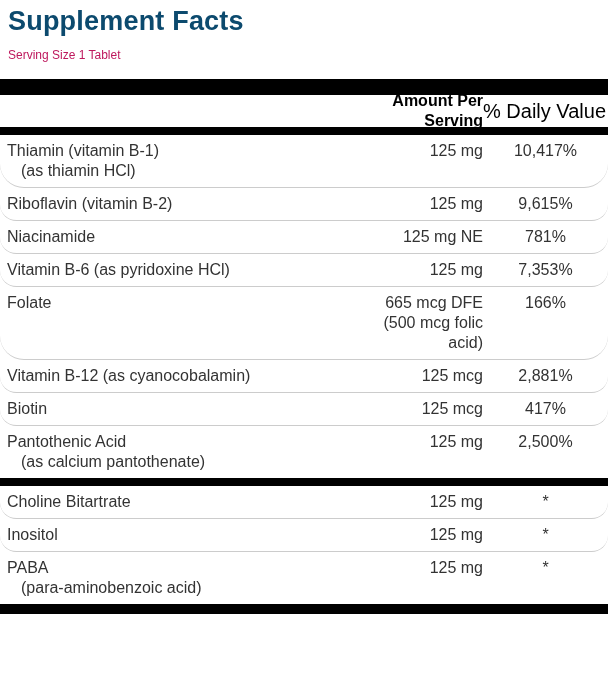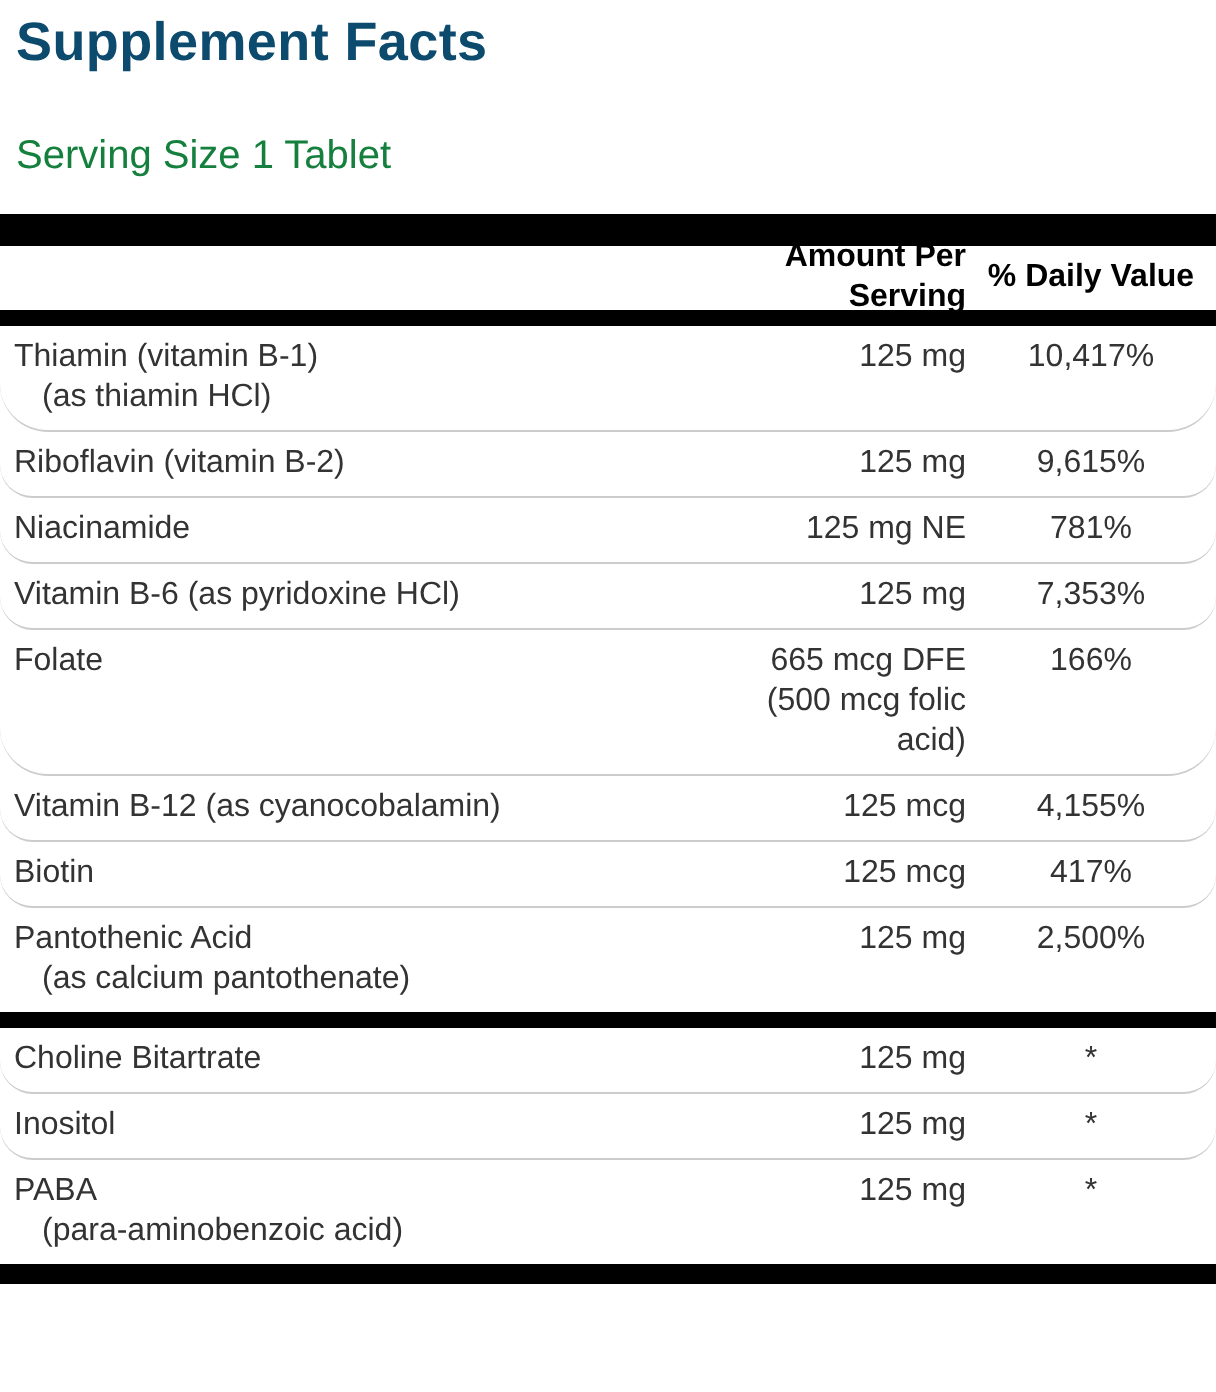--- a/index.html
+++ b/index.html
@@ -14,23 +14,23 @@
   .label { width: 608px; }
 
   .title {
     margin: 6px 0 0 8px;
     font-size: 27px;
     font-weight: bold;
     color: #0c4a6e;
     letter-spacing: 0.2px;
   }
   .serving {
-    margin: 30px 0 0 8px;
-    font-size: 20px;
-    color: #15803d;
+    margin: 11px 0 0 8px;
+    font-size: 12px;
+    color: #be185d;
   }
 
   .bar { width: 608px; background: #000000; }
   .bar-top { margin-top: 17px; height: 16px; }
   .bar-med { height: 8px; }
   .bar-bottom { height: 10px; }
 
   .header-row {
     display: flex;
     align-items: center;
@@ -46,23 +46,23 @@
     display: inline-block;
     width: 100px;
     text-align: right;
     font-weight: bold;
     font-size: 16px;
     line-height: 20px;
     color: #000000;
   }
   .col-dv-h {
     width: 125px;
-    text-align: center;
-    font-weight: bold;
-    font-size: 16px;
+    text-align: left;
+    font-weight: normal;
+    font-size: 20px;
     color: #000000;
   }
 
   .row {
     display: flex;
     padding: 6px 0;
     font-size: 16px;
     line-height: 20px;
   }
   .row.sep { border-bottom: 1px solid #cccccc; border-radius: 24px; }
@@ -134,21 +134,21 @@
     <div class="cell-amount">
       <div>665 mcg DFE</div>
       <div class="amt-sub">(500 mcg folic acid)</div>
     </div>
     <div class="cell-dv">166%</div>
   </div>
 
   <div class="row sep">
     <div class="cell-name">Vitamin B-12 (as cyanocobalamin)</div>
     <div class="cell-amount">125 mcg</div>
-    <div class="cell-dv">4,155%</div>
+    <div class="cell-dv">2,881%</div>
   </div>
 
   <div class="row sep">
     <div class="cell-name">Biotin</div>
     <div class="cell-amount">125 mcg</div>
     <div class="cell-dv">417%</div>
   </div>
 
   <div class="row">
     <div class="cell-name">

